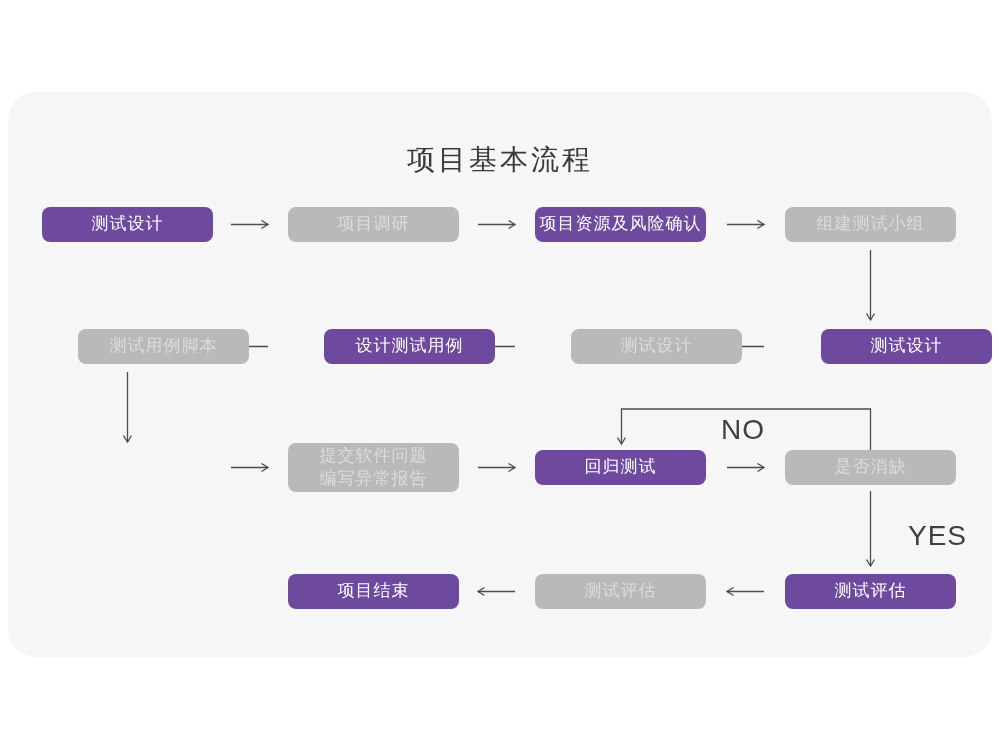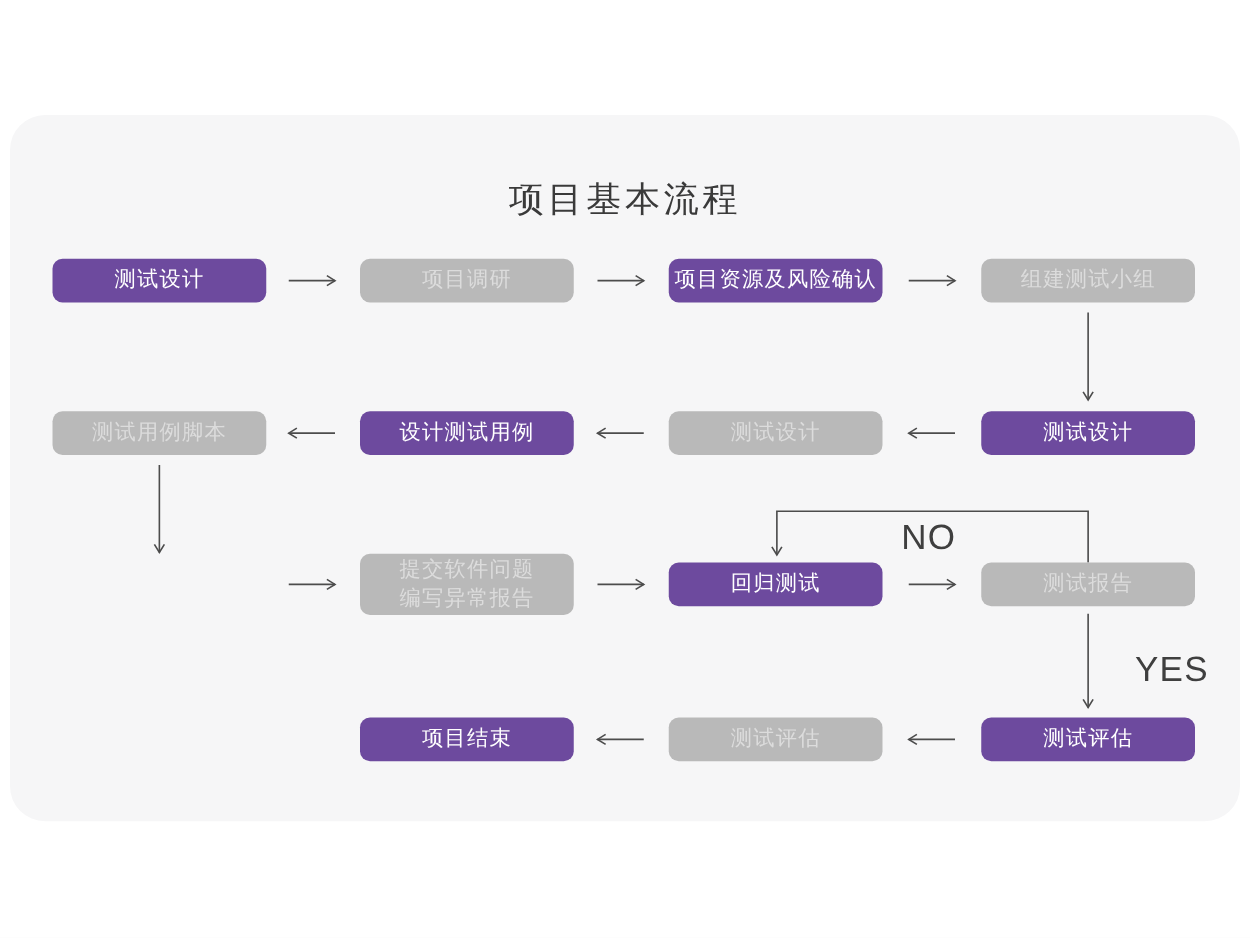--- a/index.html
+++ b/index.html
@@ -57,21 +57,21 @@
   }
   .node.gray {
     background: var(--secondary, #b9b9b9);
     color: var(--secondary-text, #dcdcdc);
   }
   .c1 { left: 42px; }
   .c2 { left: 288px; }
   .c3 { left: 535px; }
   .c4 { left: 785px; }
   .r1 { top: 207px; }
-  .r2 { top: 329px; }
+  .r2 { top: 329px; margin-left: 36px; }
   .r3 { top: 450px; }
   .r4 { top: 574px; }
   .tall { top: 443px; height: 49px; }
   .arrows {
     position: absolute;
     left: 0;
     top: 0;
     width: 1000px;
     height: 750px;
     pointer-events: none;
@@ -140,21 +140,21 @@
   <div class="node gray c4 r1">组建测试小组</div>
 
   <div class="node purple c4 r2">测试设计</div>
   <div class="node gray c3 r2">测试设计</div>
   <div class="node purple c2 r2">设计测试用例</div>
   <div class="node gray c1 r2">测试用例脚本</div>
 
   <div class="node gray c2 tall">提交软件问题
 编写异常报告</div>
   <div class="node purple c3 r3">回归测试</div>
-  <div class="node gray c4 r3">测试报告</div>
+  <div class="node gray c4 r3">是否消缺</div>
 
   <div class="node purple c4 r4">测试评估</div>
   <div class="node gray c3 r4">测试评估</div>
   <div class="node purple c2 r4">项目结束</div>
 
   <div class="edge-label no">NO</div>
   <div class="edge-label yes">YES</div>
 
 </div>
 

